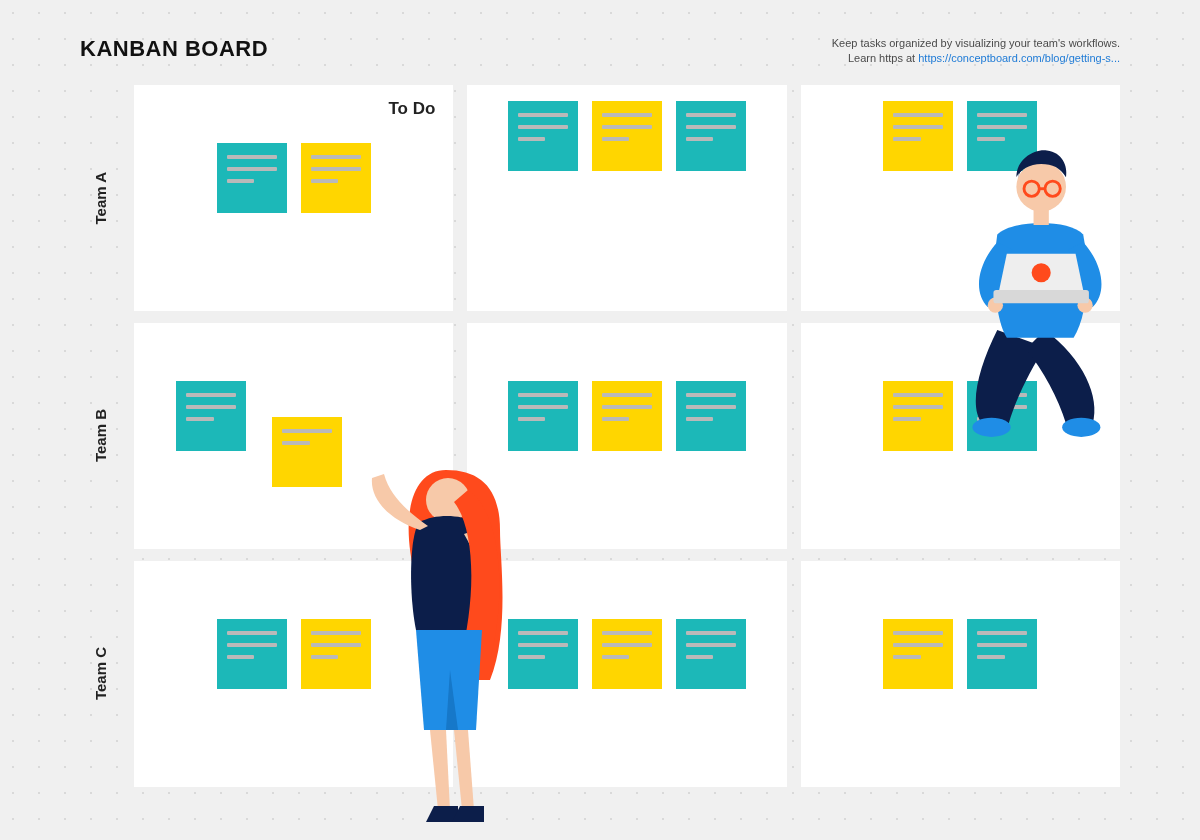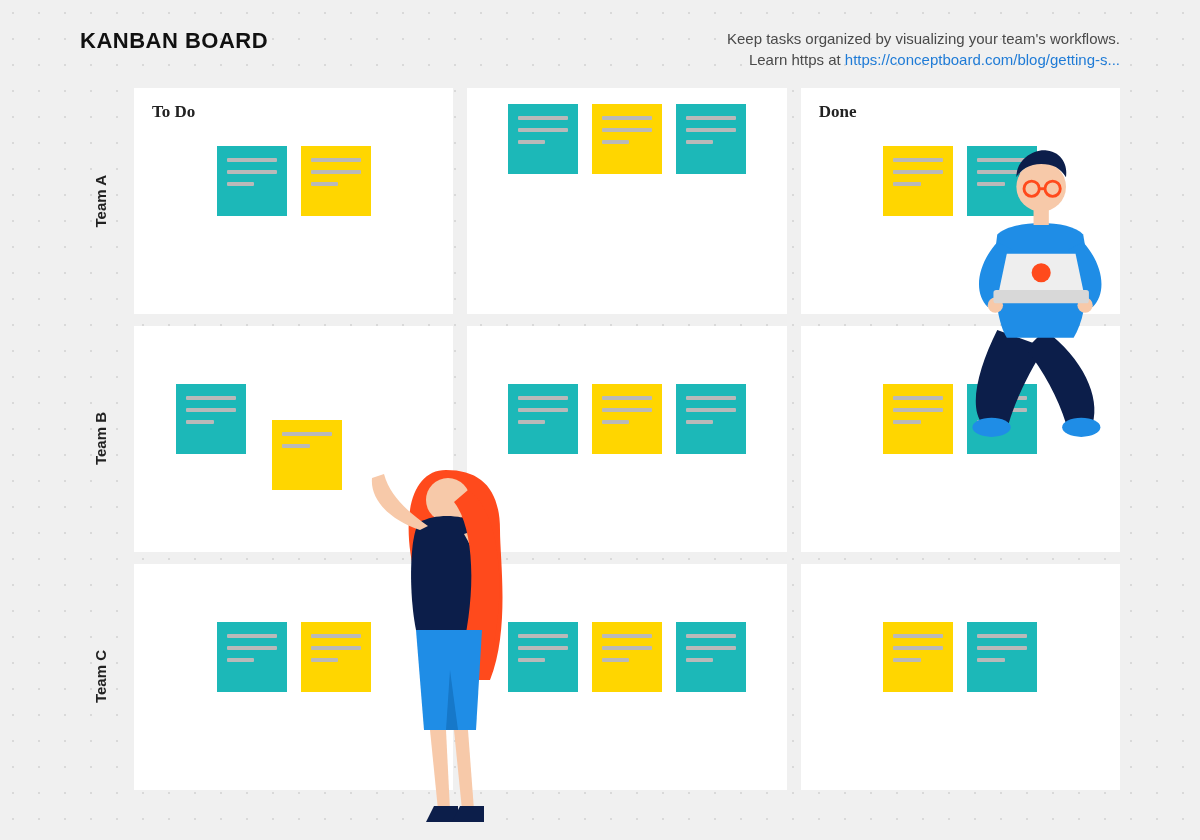--- a/index.html
+++ b/index.html
@@ -15,38 +15,38 @@
   body::before {
     content: "";
     position: absolute;
     inset: 0;
     background-image: radial-gradient(circle, #d9d9d9 1px, transparent 1px);
     background-size: 26px 26px;
     pointer-events: none;
   }
   .page {
     position: relative;
-    padding: 28px 80px 0 80px;
+    padding: 36px 80px 0 80px;
     border-radius: 29px;
   }
   .header-row {
     display: flex;
     justify-content: space-between;
     align-items: flex-start;
     margin-bottom: 18px;
   }
   .title {
     font-size: 22px;
     font-weight: 800;
     letter-spacing: 0.5px;
     color: #111;
   }
   .help-text {
     text-align: right;
-    font-size: 15px;
+    font-size: 11px;
     color: #4a4a4a;
     line-height: 1.4;
   }
   .help-text a { color: #1f7bd6; text-decoration: none; }
 
   .board {
     position: relative;
     display: grid;
     grid-template-columns: 40px repeat(3, 1fr);
     grid-template-rows: repeat(3, 226px);
@@ -63,26 +63,25 @@
     font-size: 15px;
     font-weight: 600;
     color: #222;
   }
   .cell {
     background: #ffffff;
     position: relative;
     padding: 14px 18px 18px 18px;
   }
   .col-header {
-    text-align: left;
+    text-align: right;
     font-size: 17px;
     font-weight: 700;
     color: #222;
     margin-bottom: 24px;
-    font-family: Liberation Serif, serif;
   }
   .col-header.spacer { visibility: hidden; }
 
   .cards {
     display: flex;
     gap: 14px;
     justify-content: center;
     position: relative;
   }
   .card {
@@ -162,21 +161,20 @@
           </div>
         <div class="card teal">
             <div class="line full"></div>
             <div class="line full"></div>
             <div class="line short"></div>
           </div>
       </div>
     </div>
 
     <div class="cell first-row">
-      <div class="col-header">Done</div>
       <div class="cards">
         <div class="card yellow">
             <div class="line full"></div>
             <div class="line full"></div>
             <div class="line short"></div>
           </div>
         <div class="card teal">
             <div class="line full"></div>
             <div class="line full"></div>
             <div class="line short"></div>

